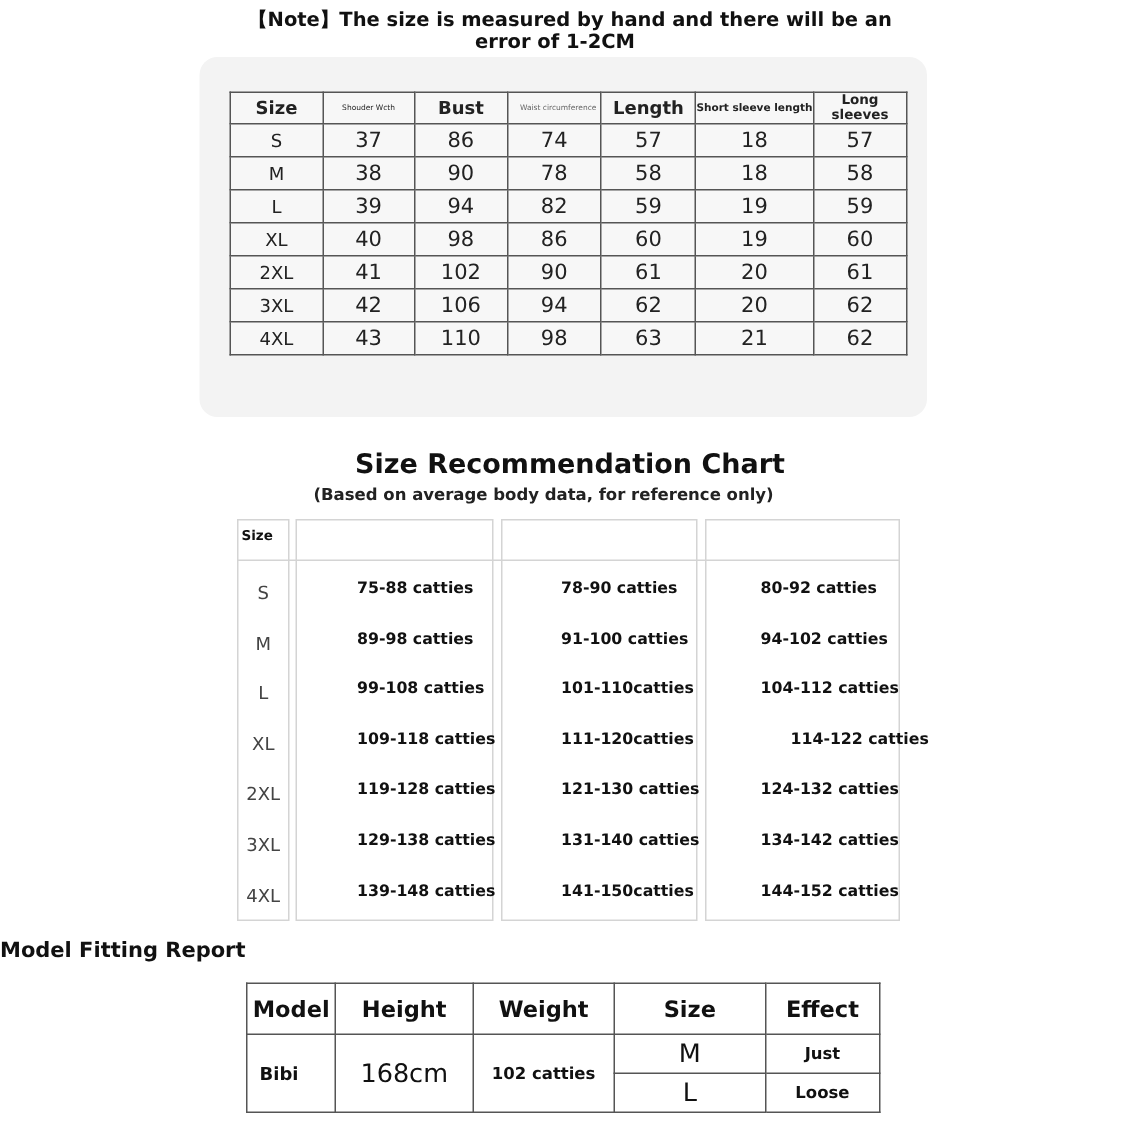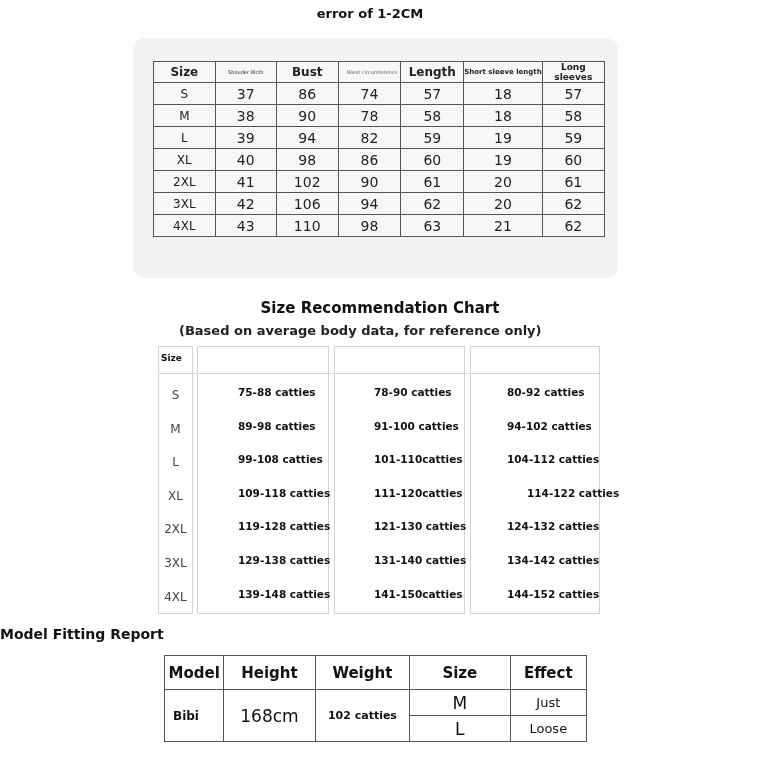--- a/index.html
+++ b/index.html
@@ -20,22 +20,22 @@
   .t1 tr.head td { height: 20px; }
   .t1 .h-size { font-weight: bold; font-size: 12px; }
   .t1 .h-tiny { font-size: 5px; }
   .t1 .h-tiny2 { font-size: 5px; color: #666; text-align: left; padding-left: 8px; line-height: 7px; }
   .t1 .h-bold { font-weight: bold; font-size: 12px; }
   .t1 .h-small { font-weight: bold; font-size: 7px; white-space: nowrap; }
   .t1 .h-ls { font-weight: bold; font-size: 9px; }
   .t1 .size-cell { font-size: 12px; }
 
   .title2 { position: absolute; left: 0; width: 760px; top: 299px; text-align: center;
-            font-weight: bold; font-size: 15px; }
-  .subtitle2 { position: absolute; left: 179px; top: 323px; font-weight: bold; font-size: 13px; color: #222; }
+            font-weight: bold; font-size: 18px; }
+  .subtitle2 { position: absolute; left: 209px; top: 323px; font-weight: bold; font-size: 11px; color: #222; }
 
   .rec { position: absolute; left: 158px; top: 346px; width: 442px; height: 268px; }
   .rec .col { position: absolute; top: 0; height: 266px; border: 1px solid #d4d4d4; background: #fff; }
   .rec .col-size { left: 0; width: 33px; }
   .rec .col-a { left: 39px; width: 130px; }
   .rec .col-b { left: 176px; width: 129px; }
   .rec .col-c { left: 312px; width: 128px; }
   .rec .hdr-line { position: absolute; left: 0; width: 442px; top: 27px; border-top: 1px solid #d4d4d4; }
   .rec .hdr-size { position: absolute; left: 3px; top: 7px; font-size: 9px; font-weight: bold; }
   .rec .hdr-text { position: absolute; left: 42px; top: 6px; width: 400px; font-size: 6.5px;
@@ -47,26 +47,27 @@
             font-weight: bold; font-size: 14px; }
 
   .t3 { position: absolute; left: 164px; top: 655px; width: 423px; }
   .t3 td { border: 1.5px solid #555; padding: 0; text-align: center; }
   .t3 .hd td { height: 33px; font-weight: bold; font-size: 15px; }
   .t3 .r td { height: 25px; }
   .t3 .model { font-weight: bold; font-size: 12px; text-align: left; padding-left: 8px; }
   .t3 .height { font-size: 17px; }
   .t3 .weight { font-weight: bold; font-size: 11px; }
   .t3 .size { font-size: 17px; }
-  .t3 .effect { font-weight: normal; font-size: 13px; }
+  .t3 .effect { font-weight: bold; font-size: 11px; }
 </style>
 </head>
 <body>
 
 <div class="note">
+  <span>【Note】The size is measured by hand and there will be an</span>
   <span class="line2">error of 1-2CM</span>
 </div>
 
 <div class="card1"></div>
 
 <table class="t1">
   <tbody>
       <tr class="head">
     <td class="h-size" style="width:63px">Size</td>
     <td class="h-tiny" style="width:63px">Shouder Wcth</td>

